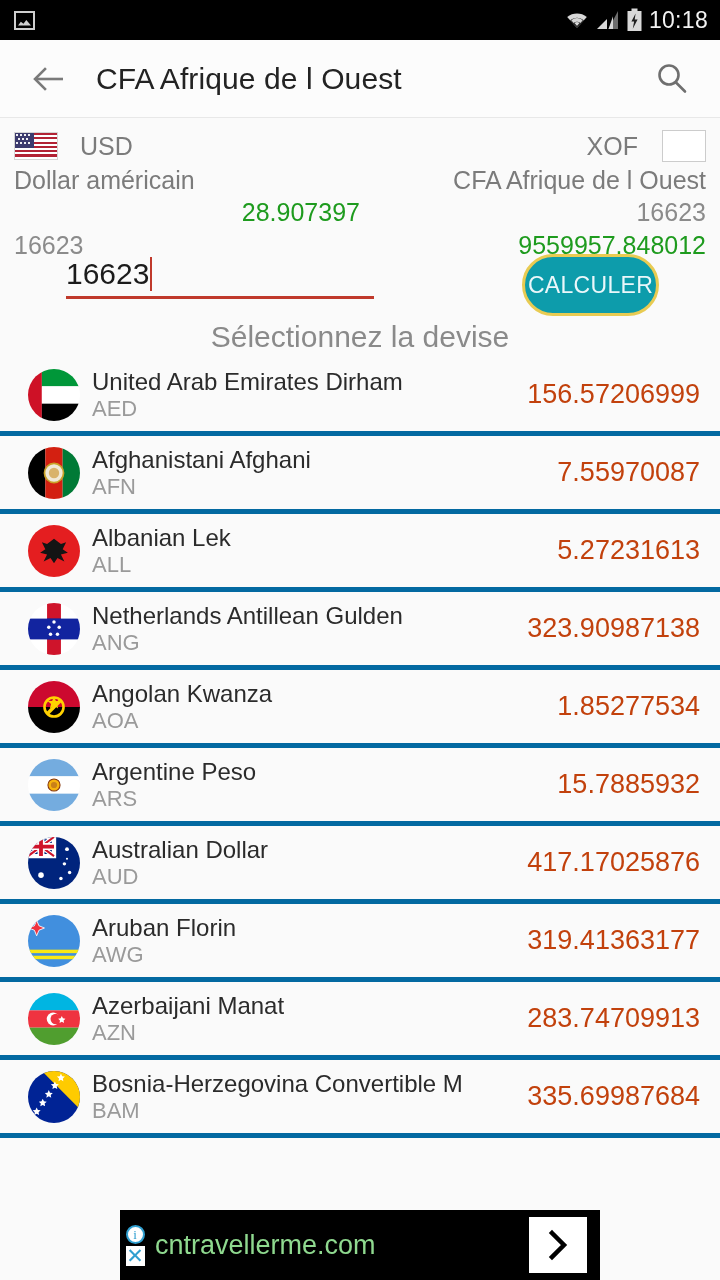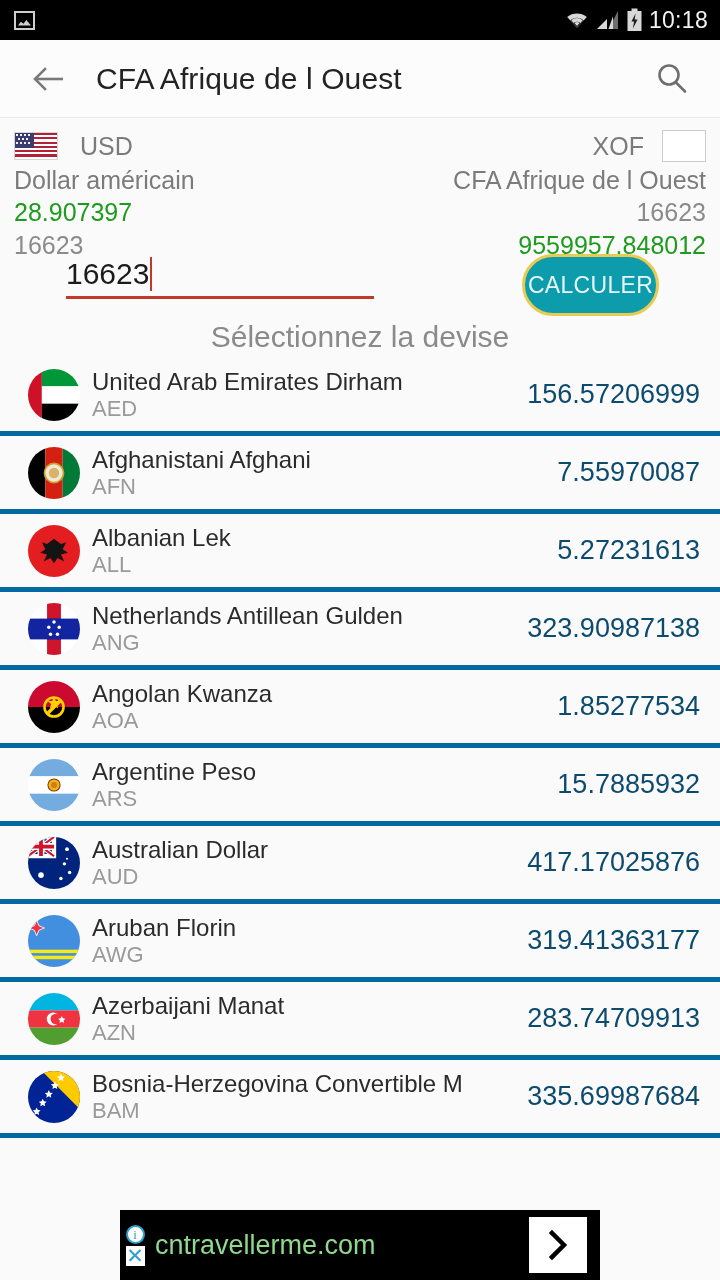--- a/index.html
+++ b/index.html
@@ -73,23 +73,23 @@
       radial-gradient(circle at 2px 10px, #fff 0.7px, transparent 0.8px),
       radial-gradient(circle at 6px 10px, #fff 0.7px, transparent 0.8px),
       radial-gradient(circle at 10px 10px, #fff 0.7px, transparent 0.8px),
       radial-gradient(circle at 14px 10px, #fff 0.7px, transparent 0.8px);
   }
   .flag-empty {
     width: 44px; height: 32px; background: #ffffff; border: 1px solid #cccccc;
     flex: 0 0 auto; margin-left: 14px;
   }
   .cp-code { font-size: 25px; color: #7b7b7b; margin-left: 22px; }
-  .cp-code.r { margin-left: 0; margin-right: 4px; }
+  .cp-code.r { margin-left: 0; margin-right: 10px; }
   .cp-name { font-size: 25px; color: #7b7b7b; line-height: 32px; white-space: nowrap; }
-  .cp-val-green { font-size: 25px; color: #1e9b1e; line-height: 33px; }
+  .cp-val-green { font-size: 25px; color: #1e9b1e; line-height: 33px; text-align: right; }
   .cp-val-grey { font-size: 25px; color: #8b8b8b; line-height: 33px; }
 
   
   .inputrow { position: absolute; top: 252px; left: 0; width: 720px; height: 62px; }
   .amt-wrap { position: absolute; left: 66px; top: 0; width: 308px; }
   .amt-value {
     font-size: 30px; color: #1b1b1b; height: 44px; line-height: 44px;
     position: relative; padding-left: 0;
   }
   .caret {
@@ -120,21 +120,21 @@
     width: 52px; height: 52px; border-radius: 50%; flex: 0 0 auto;
     overflow: hidden; position: relative; border: 0;
   }
   .row-texts { margin-left: 12px; flex: 1 1 auto; min-width: 0; }
   .cur-name {
     font-size: 24px; color: #2b2b2b; line-height: 28px; white-space: nowrap;
     overflow: hidden;
   }
   .cur-code { font-size: 22px; color: #9a9a9a; line-height: 26px; }
   .cur-rate {
-    font-size: 27px; color: #0c4a6e; flex: 0 0 auto; 
+    font-size: 27px; color: #c2410c; flex: 0 0 auto; 
     white-space: nowrap; padding-left: 10px;
   }
 
   
   .adbar {
     position: absolute; left: 120px; top: 1210px; width: 480px; height: 70px;
     background: #000; display: flex; align-items: center;
   }
   .ad-badges {
     width: 22px; height: 56px; display: flex; flex-direction: column;

